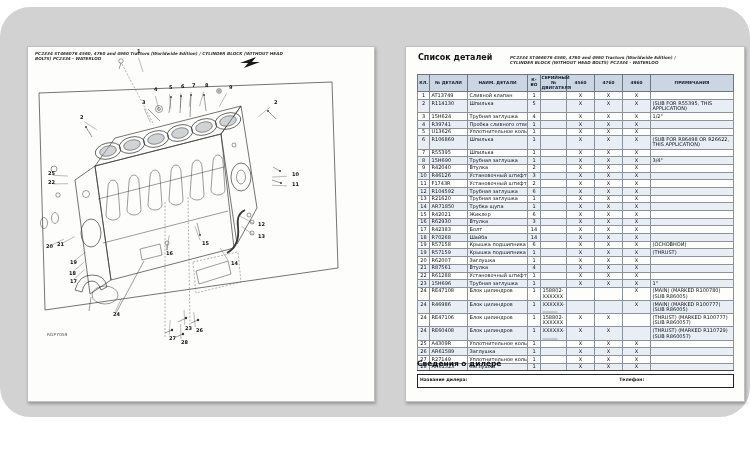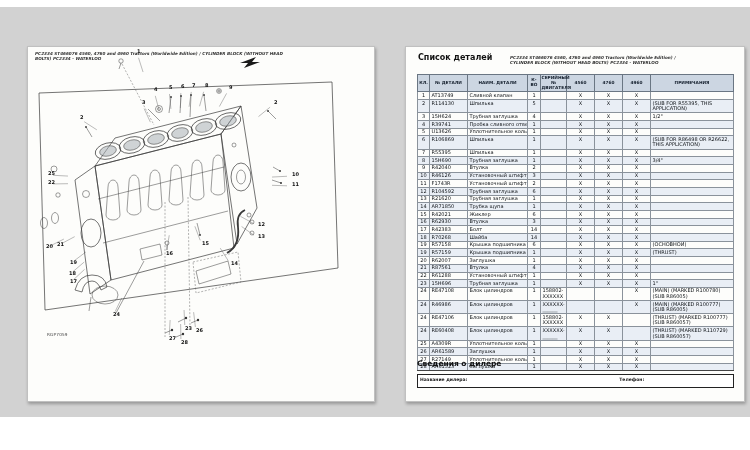--- a/index.html
+++ b/index.html
@@ -1,19 +1,19 @@
 <!DOCTYPE html>
 <html><head>
 <meta charset="utf-8">
 <style>
   html,body{margin:0;padding:0;background:#fff;}
   .stage{position:relative;width:750px;height:450px;background:#fff;overflow:hidden;
          font-family:"DejaVu Sans","Liberation Sans",sans-serif;color:#1c1c1c;
          -webkit-text-size-adjust:none;}
-  .desk{position:absolute;left:0;top:7px;width:750px;height:410px;background:#d2d2d2;}
+  .desk{position:absolute;left:0;top:7px;width:750px;height:410px;background:#d2d2d2;border-radius:30px;}
   .page{position:absolute;top:39px;height:354px;background:#fdfdfb;border:1px solid #c0c0c0;
         box-shadow:1px 2px 3px rgba(0,0,0,.28);overflow:hidden;}
   .page-left{left:27px;width:346px;}
   .page-right{left:405px;width:338px;}
 
   
   .lp-header{position:absolute;left:7px;top:4px;font-size:4.2px;line-height:5.2px;
              font-style:italic;font-weight:bold;color:#333;width:320px;}
   .diagram-svg{position:absolute;left:0;top:0;width:346px;height:354px;}
   .ln{fill:none;stroke:#3a3a3a;stroke-width:.7;}

